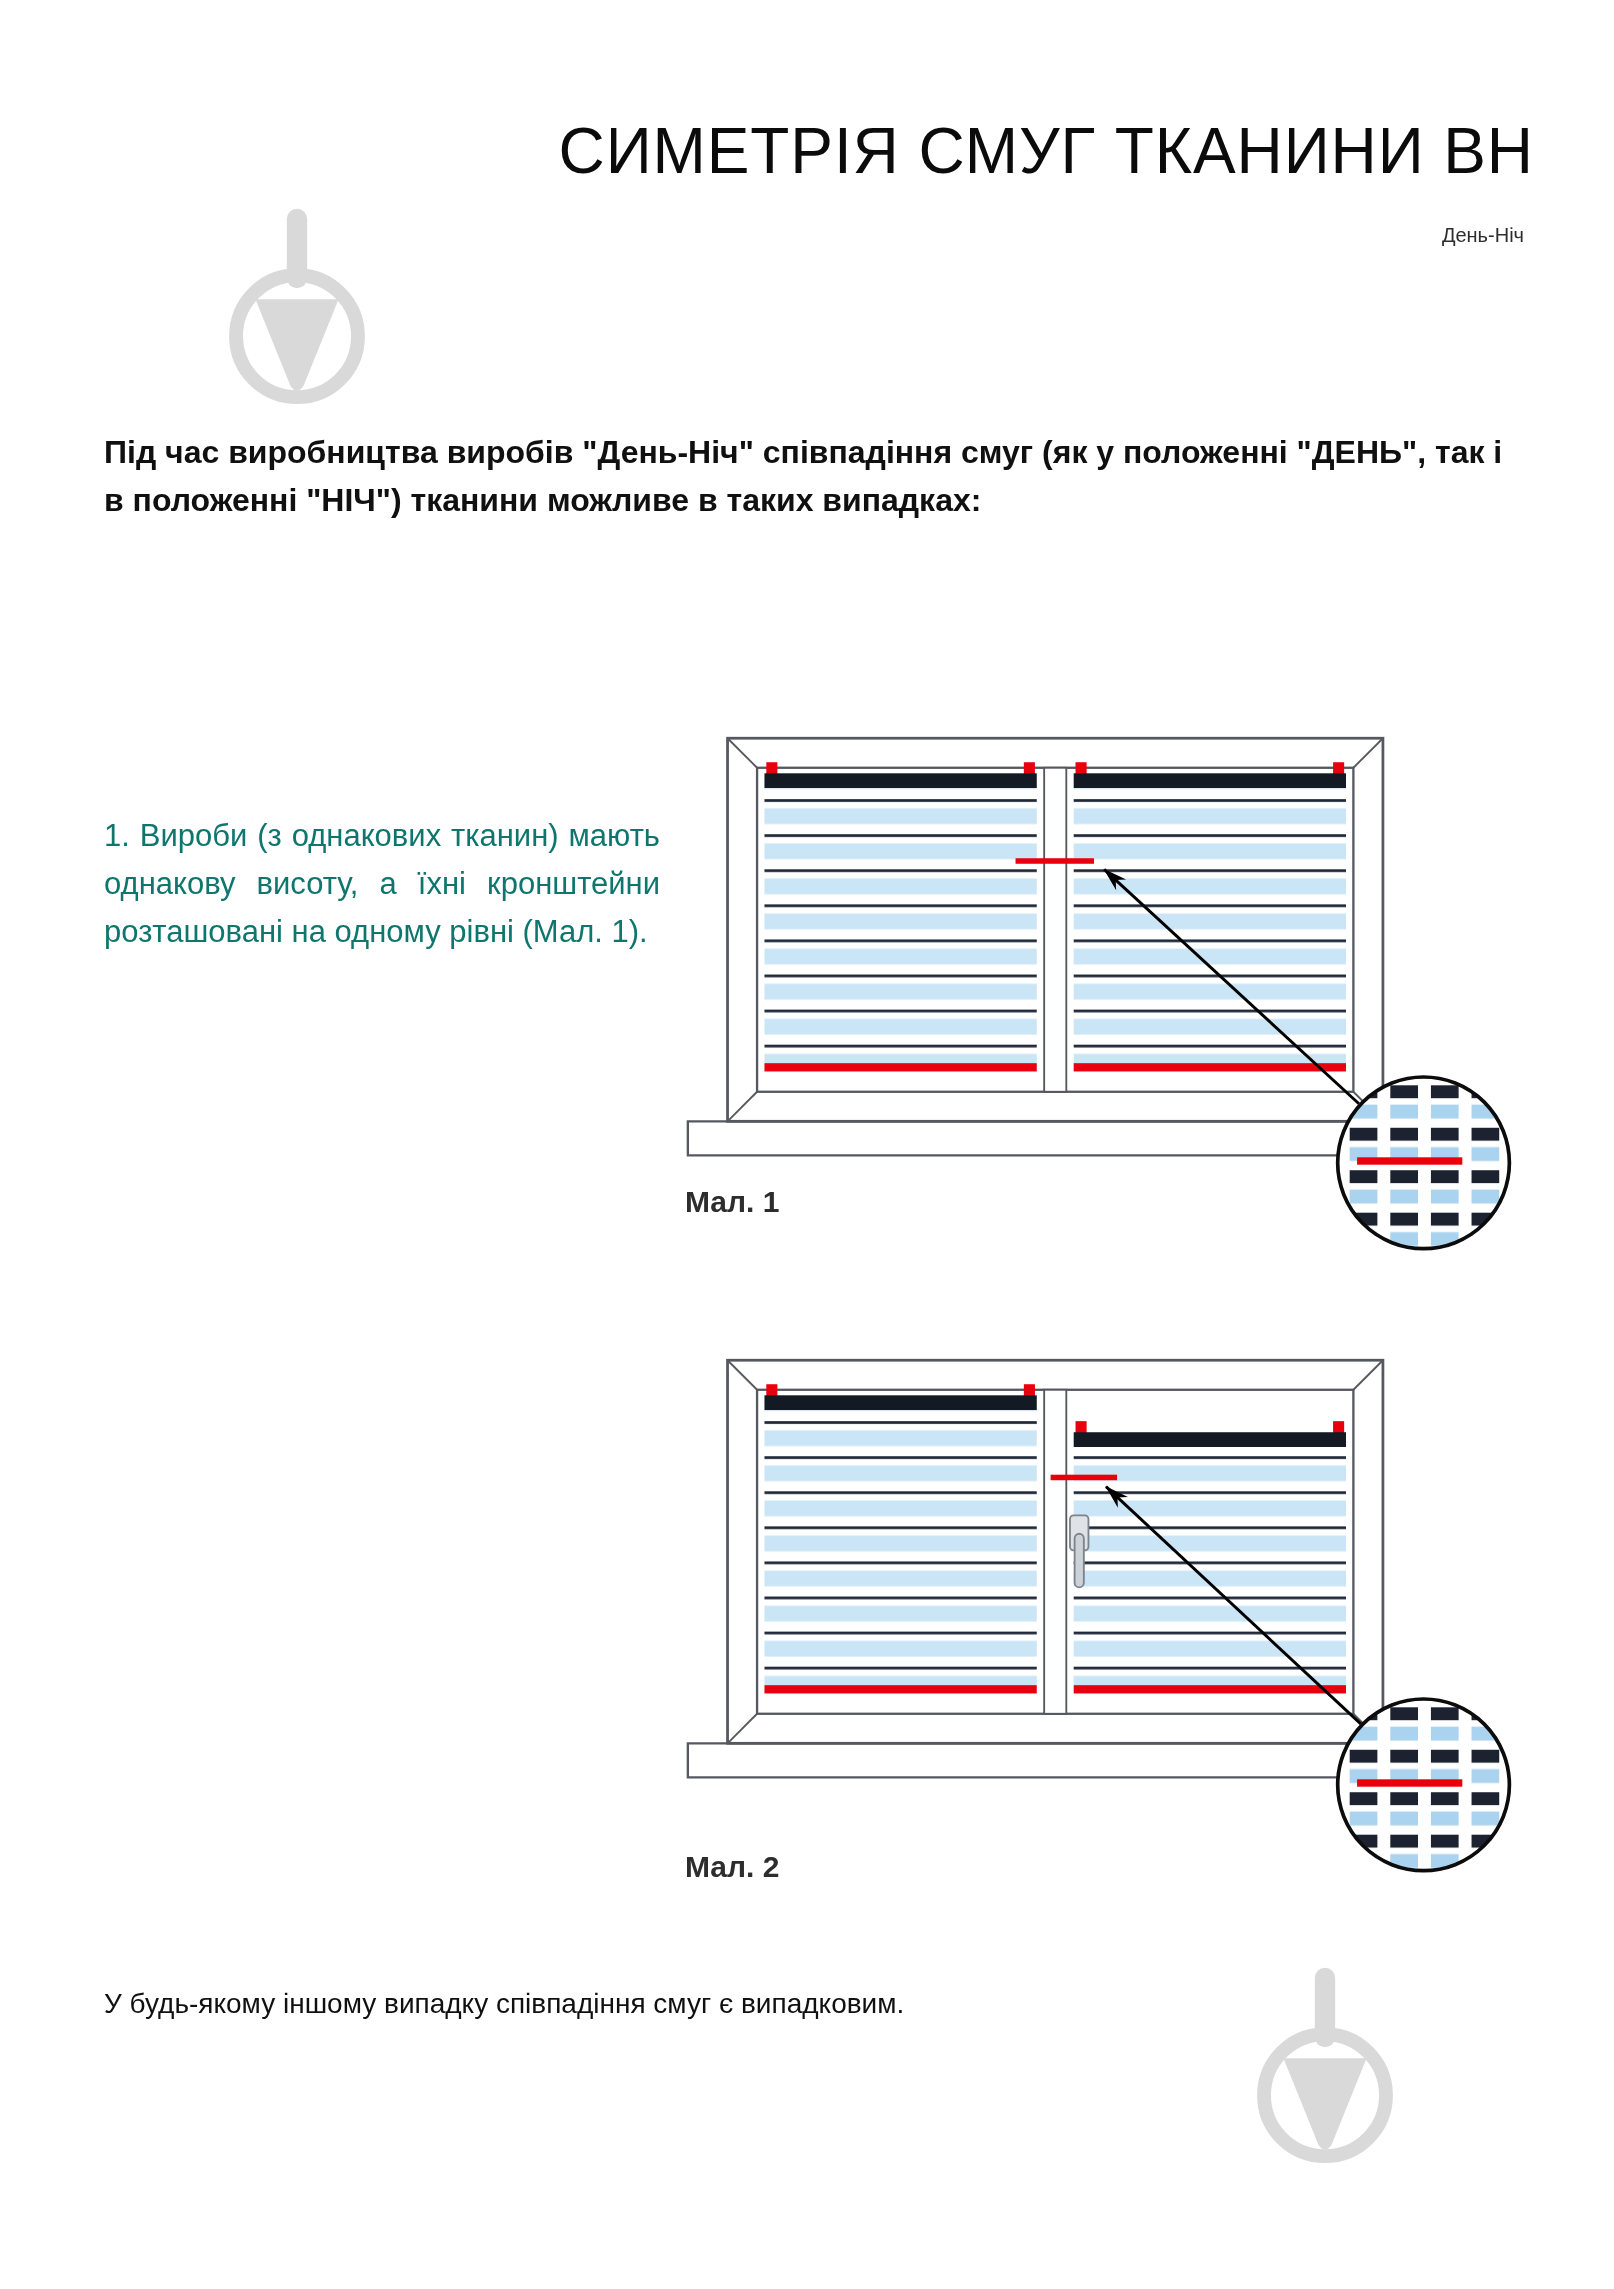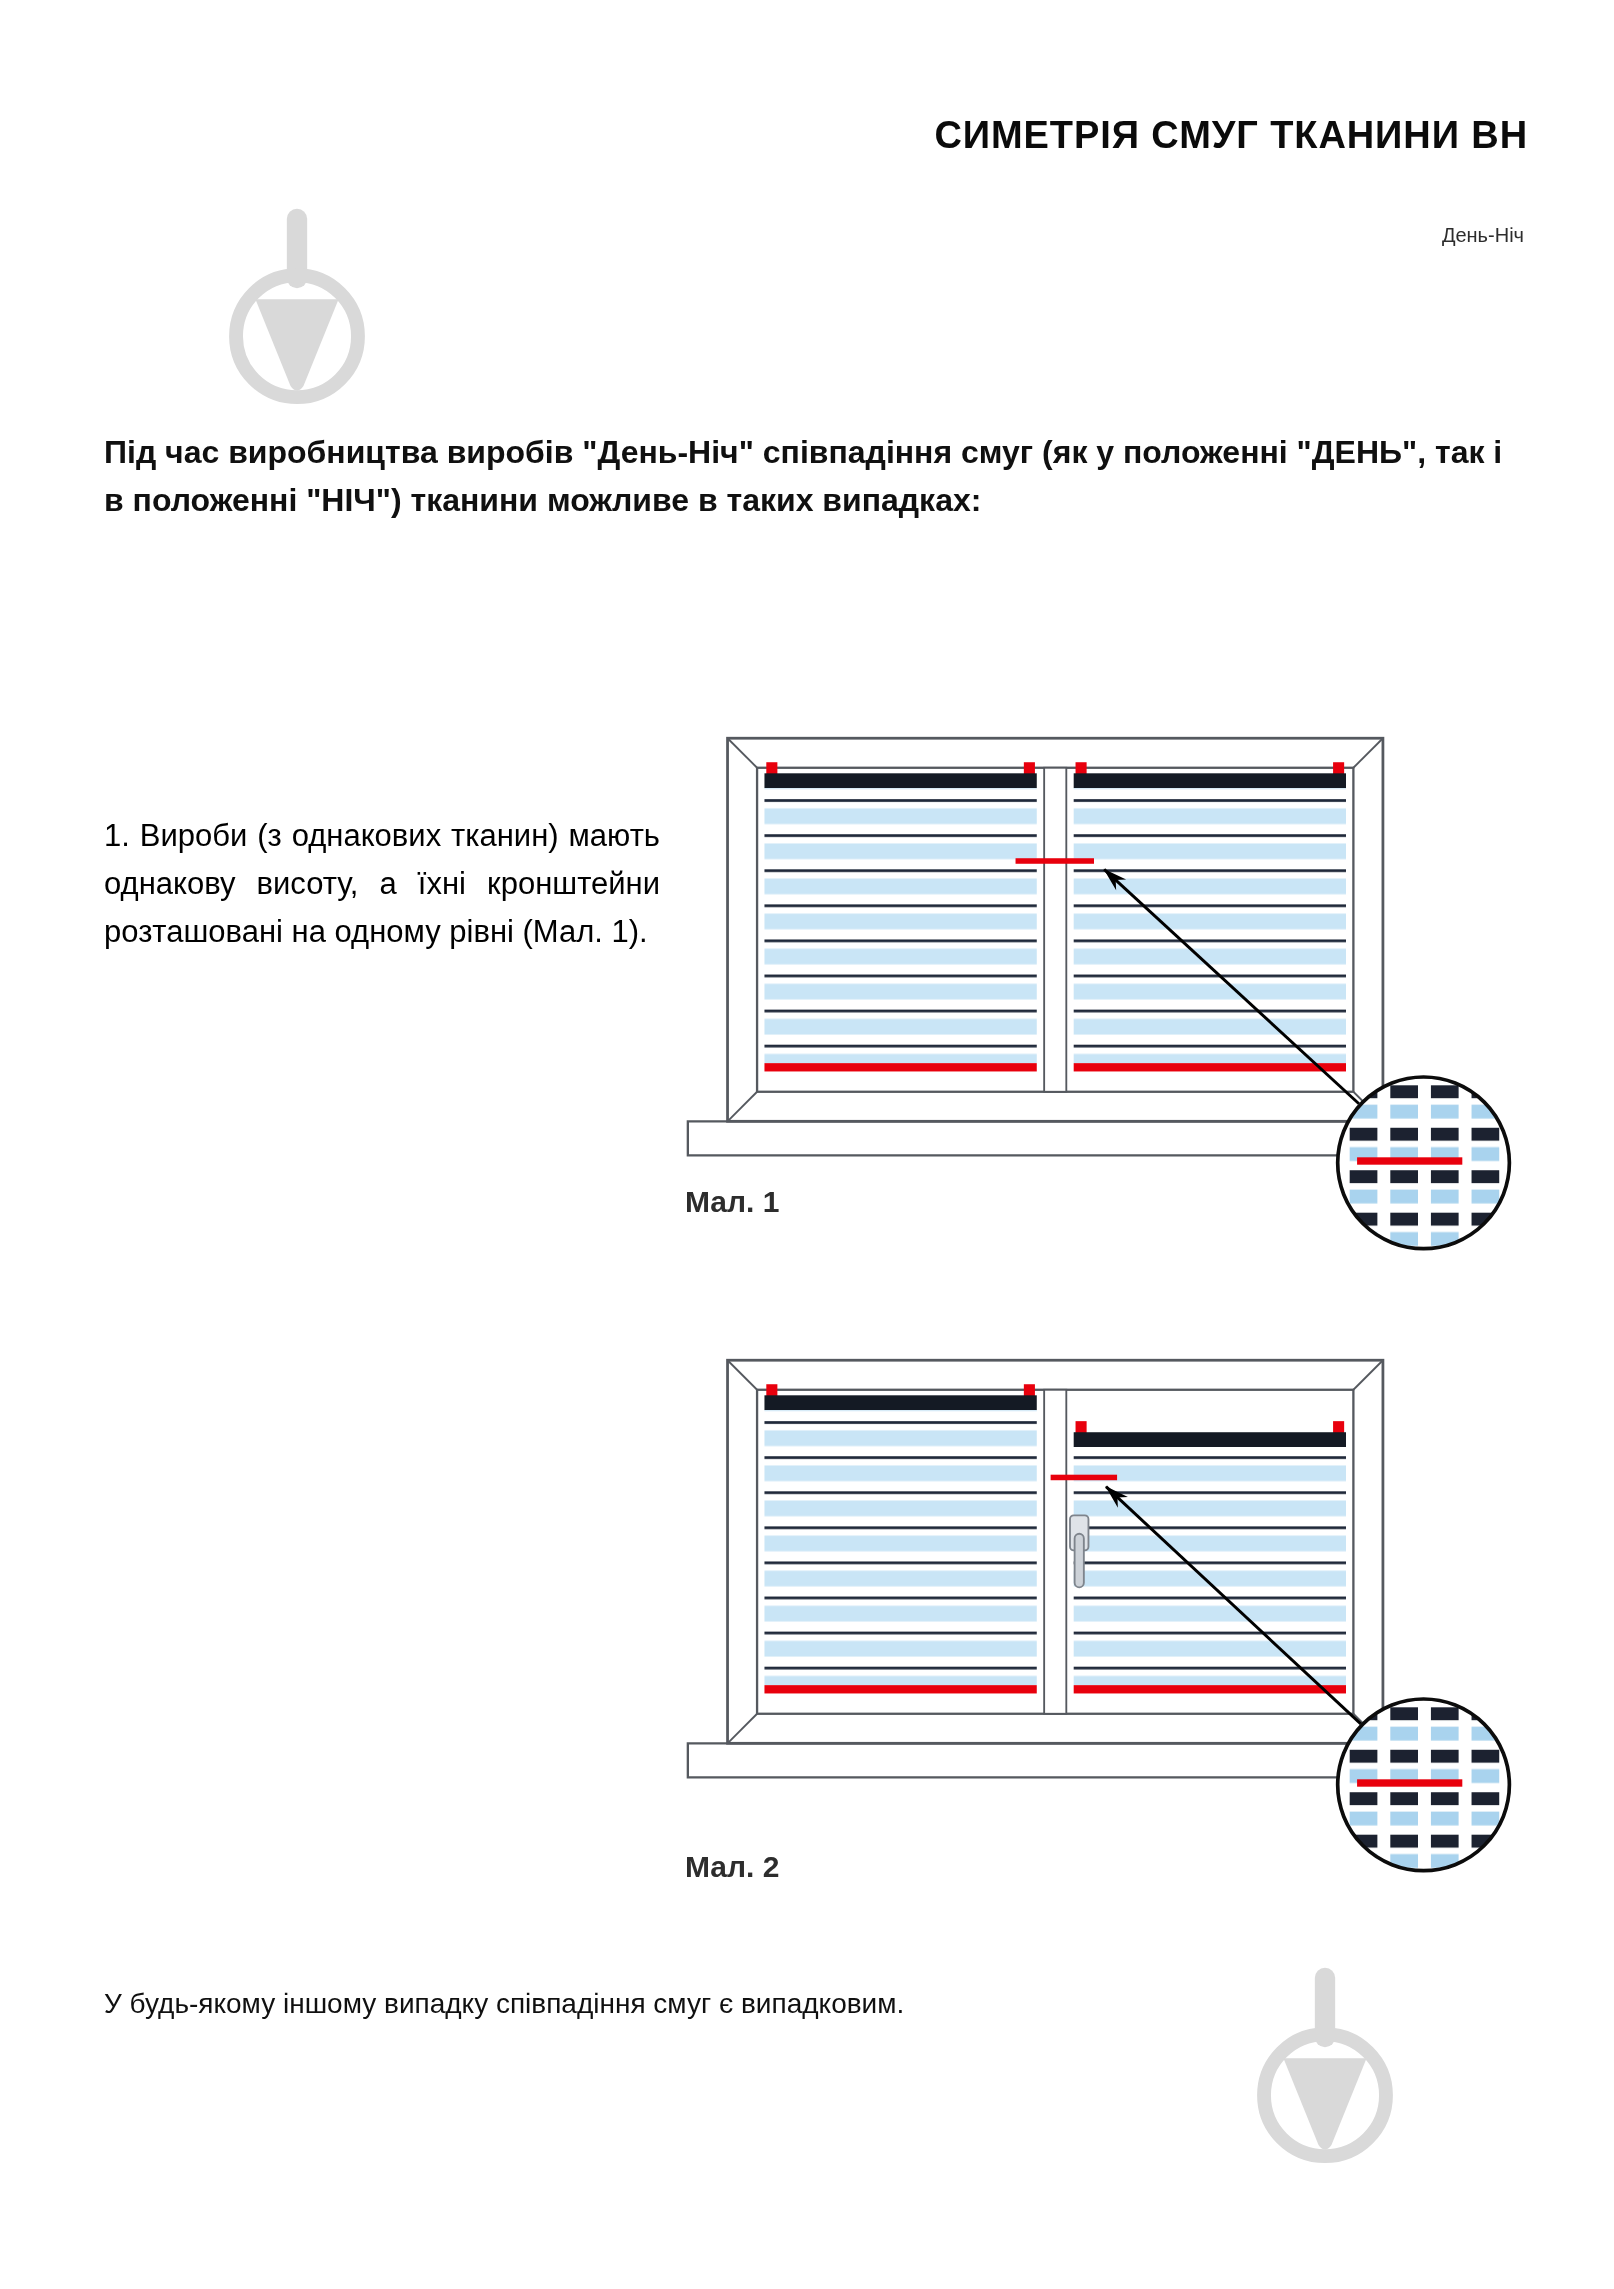--- a/index.html
+++ b/index.html
@@ -5,35 +5,35 @@
   html,body { margin:0; padding:0; background:#ffffff; }
   .page {
     position:relative;
     width:1614px;
     height:2290px;
     background:#ffffff;
     font-family:"Liberation Sans", sans-serif;
     overflow:hidden;
   }
   .title {
-    position:absolute; top:114px; right:86px;
-    font-size:38px; font-weight:700; letter-spacing:0.9px;
+    position:absolute; top:114px; right:80px;
+    font-size:64px; font-weight:400; letter-spacing:0.9px;
     color:#0b0b0b; white-space:nowrap;
   }
   .subtitle {
     position:absolute; top:224px; right:90px;
     font-size:20px; color:#2d2d2d;
   }
   .intro {
     position:absolute; left:104px; top:428px; width:1417px;
     font-size:32px; font-weight:700; line-height:1.5; color:#101010;
   }
   .case {
     position:absolute; left:104px; width:556px;
-    font-size:31px; line-height:1.55; color:#000000; text-align:justify;
+    font-size:31px; line-height:1.55; color:#0f766e; text-align:justify;
   }
   #case1 { top:812px; }
   #case2 { top:1434px; }
   .fig { position:absolute; width:868px; height:540px; }
   #fig1 { left:672px; top:729px; }
   #fig2 { left:672px; top:1351px; }
   .cap { position:absolute; font-size:30px; color:#2d2d2d;font-weight:bold; }
   #cap1 { left:685px; top:1185px; }
   #cap2 { left:685px; top:1803px;margin-top:47px; }
   .footer-note {

